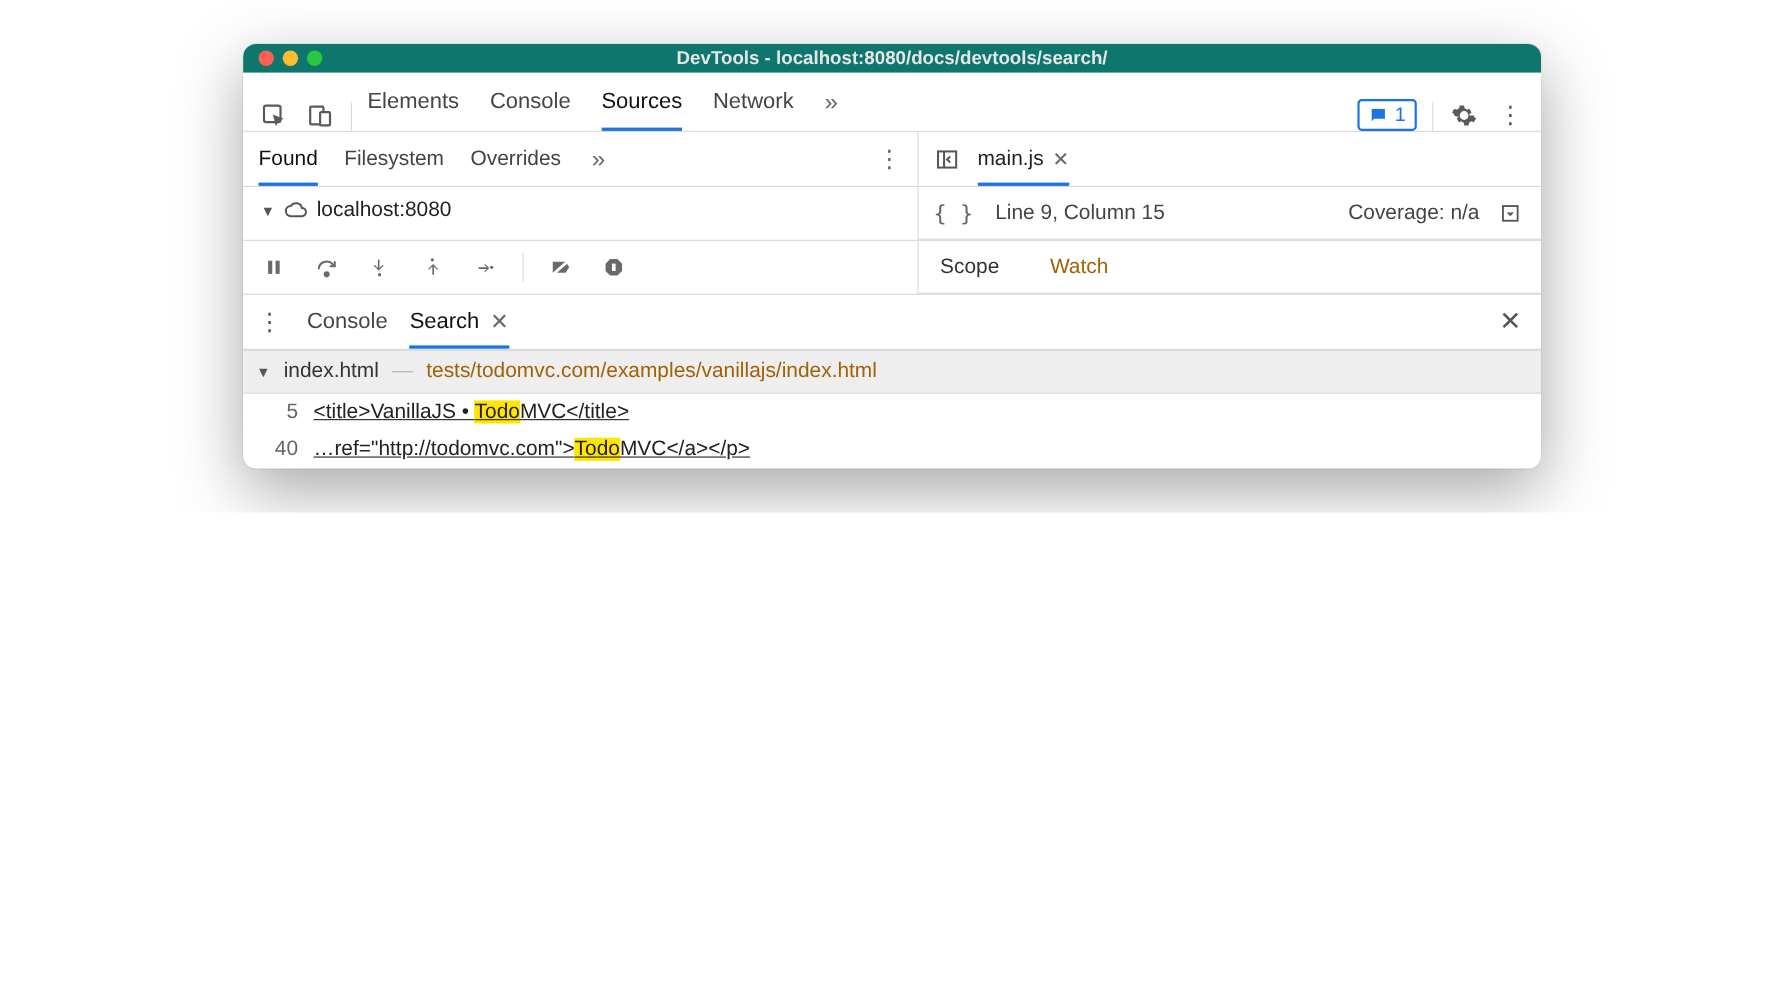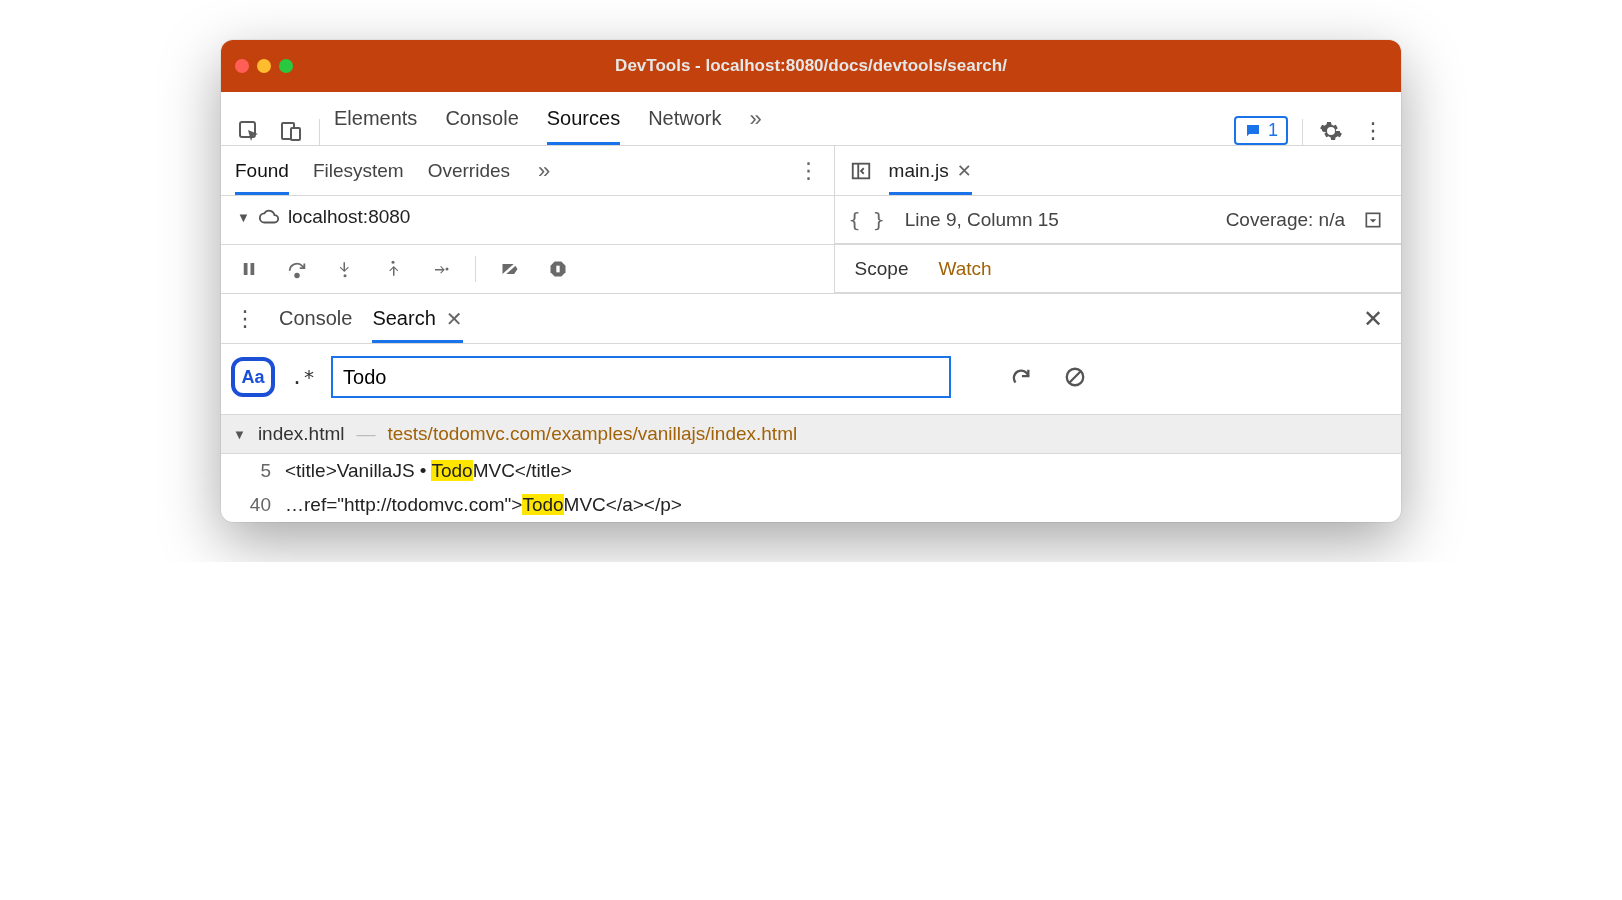--- a/index.html
+++ b/index.html
@@ -12,23 +12,23 @@
     padding: 40px;
   }
   .window {
     width: 1180px;
     border-radius: 12px;
     box-shadow: 0 20px 60px rgba(0,0,0,0.35), 0 0 0 1px rgba(0,0,0,0.05);
     overflow: hidden;
     background: #fff;
   }
   .titlebar {
-    background: #c2410c;
+    background: #0f766e;
     color: #eee;
-    height: 52px;
+    height: 26px;
     display: flex;
     align-items: center;
     padding: 0 14px;
     position: relative;
   }
   .traffic { display: flex; gap: 8px; }
   .dot { width: 14px; height: 14px; border-radius: 50%; }
   .dot.red { background: #ff5f57; }
   .dot.yellow { background: #febc2e; }
   .dot.green { background: #28c840; }
@@ -110,21 +110,21 @@
   .status-left { display:flex; align-items:center; gap:20px; }
   .braces { font-family: ui-monospace, Menlo, monospace; color:#666; font-size:20px; }
   .status-right { display:flex; align-items:center; gap:14px; }
 
   .debug-toolbar {
     display:flex; align-items:center; gap:20px;
     height:48px; padding:0 14px; border-bottom:1px solid #d8d8d8;
     color:#6a6a6a;
   }
   .debug-toolbar .icon-btn { color:#6a6a6a; }
-  .scope-row { display:flex; align-items:center; height:48px; padding:0 20px; gap:30px; font-size:19px; color:#333; border-bottom:1px solid #d8d8d8;}
+  .scope-row { display:flex; align-items:center; height:48px; padding:0 20px; gap:46px; font-size:19px; color:#333; border-bottom:1px solid #d8d8d8;}
 
   .drawer-tabs {
     display:flex; align-items:center; height:50px; padding:0 10px; gap:20px;
     border-bottom:1px solid #d8d8d8; position:relative;
   }
   .drawer-tab { font-size:20px; color:#444; height:100%; display:flex; align-items:center; gap:10px; border-bottom:3px solid transparent; padding-top:3px; cursor:pointer;}
   .drawer-tab.active { border-bottom-color:#1a73e8; color:#111;align-items:center; }
   .drawer-close { position:absolute; right:18px; color:#555; font-size:24px; cursor:pointer;}
 
   .search-row {
@@ -152,21 +152,21 @@
   }
   .result-file .path { color:#a16207; }
   .result-line {
     display:flex; align-items:baseline; gap:14px;
     padding:6px 14px 6px 22px; font-size:19px;
     font-family: -apple-system, BlinkMacSystemFont, sans-serif;
     color:#222;
   }
   .lineno { width:28px; text-align:right; color:#666; }
   .hl { background:#ffe600; }
-  .code { font-family: -apple-system, BlinkMacSystemFont, sans-serif; }
+  .code { font-family: -apple-system, BlinkMacSystemFont, sans-serif; text-decoration: underline; }
 
   .footer {
     border-top:1px solid #d8d8d8;
     padding:10px 16px; font-size:20px; color:#444;
   }
 
   svg { display:block; }
 </style>
 </head>
 <body>
@@ -329,39 +329,20 @@
   <div class="drawer-tabs">
     <span class="icon-btn" style="font-size:22px;color:#555">⋮</span>
     <div class="drawer-tab">Console</div>
     <div class="drawer-tab active">
       <span>Search</span>
       <span style="color:#666">✕</span>
     </div>
     <span class="drawer-close">✕</span>
   </div>
 
-  <div class="search-row">
-    <div class="case-btn">Aa</div>
-    <div class="regex-btn">.*</div>
-    <input class="search-input" value="Todo" style="">
-    <div class="search-actions">
-      <span class="icon-btn">
-          <svg width="22" height="22" viewBox="0 0 24 24" fill="none" stroke="#555" stroke-width="2.5">
-            <path d="M20 11A8 8 0 106 18"></path>
-            <path d="M20 4v7h-7"></path>
-          </svg>
-        </span>
-      <span class="icon-btn">
-          <svg width="22" height="22" viewBox="0 0 24 24" fill="none" stroke="#555" stroke-width="2.5">
-            <circle cx="12" cy="12" r="9"></circle>
-            <line x1="6" y1="18" x2="18" y2="6"></line>
-          </svg>
-        </span>
-    </div>
-  </div>
 
   <div class="result-file">
     <span class="disclosure">▼</span>
     <span>index.html</span>
     <span style="color:#bbb">—</span>
     <span class="path">tests/todomvc.com/examples/vanillajs/index.html</span>
   </div>
 
   <div id="result-lines">
       <div class="result-line">

